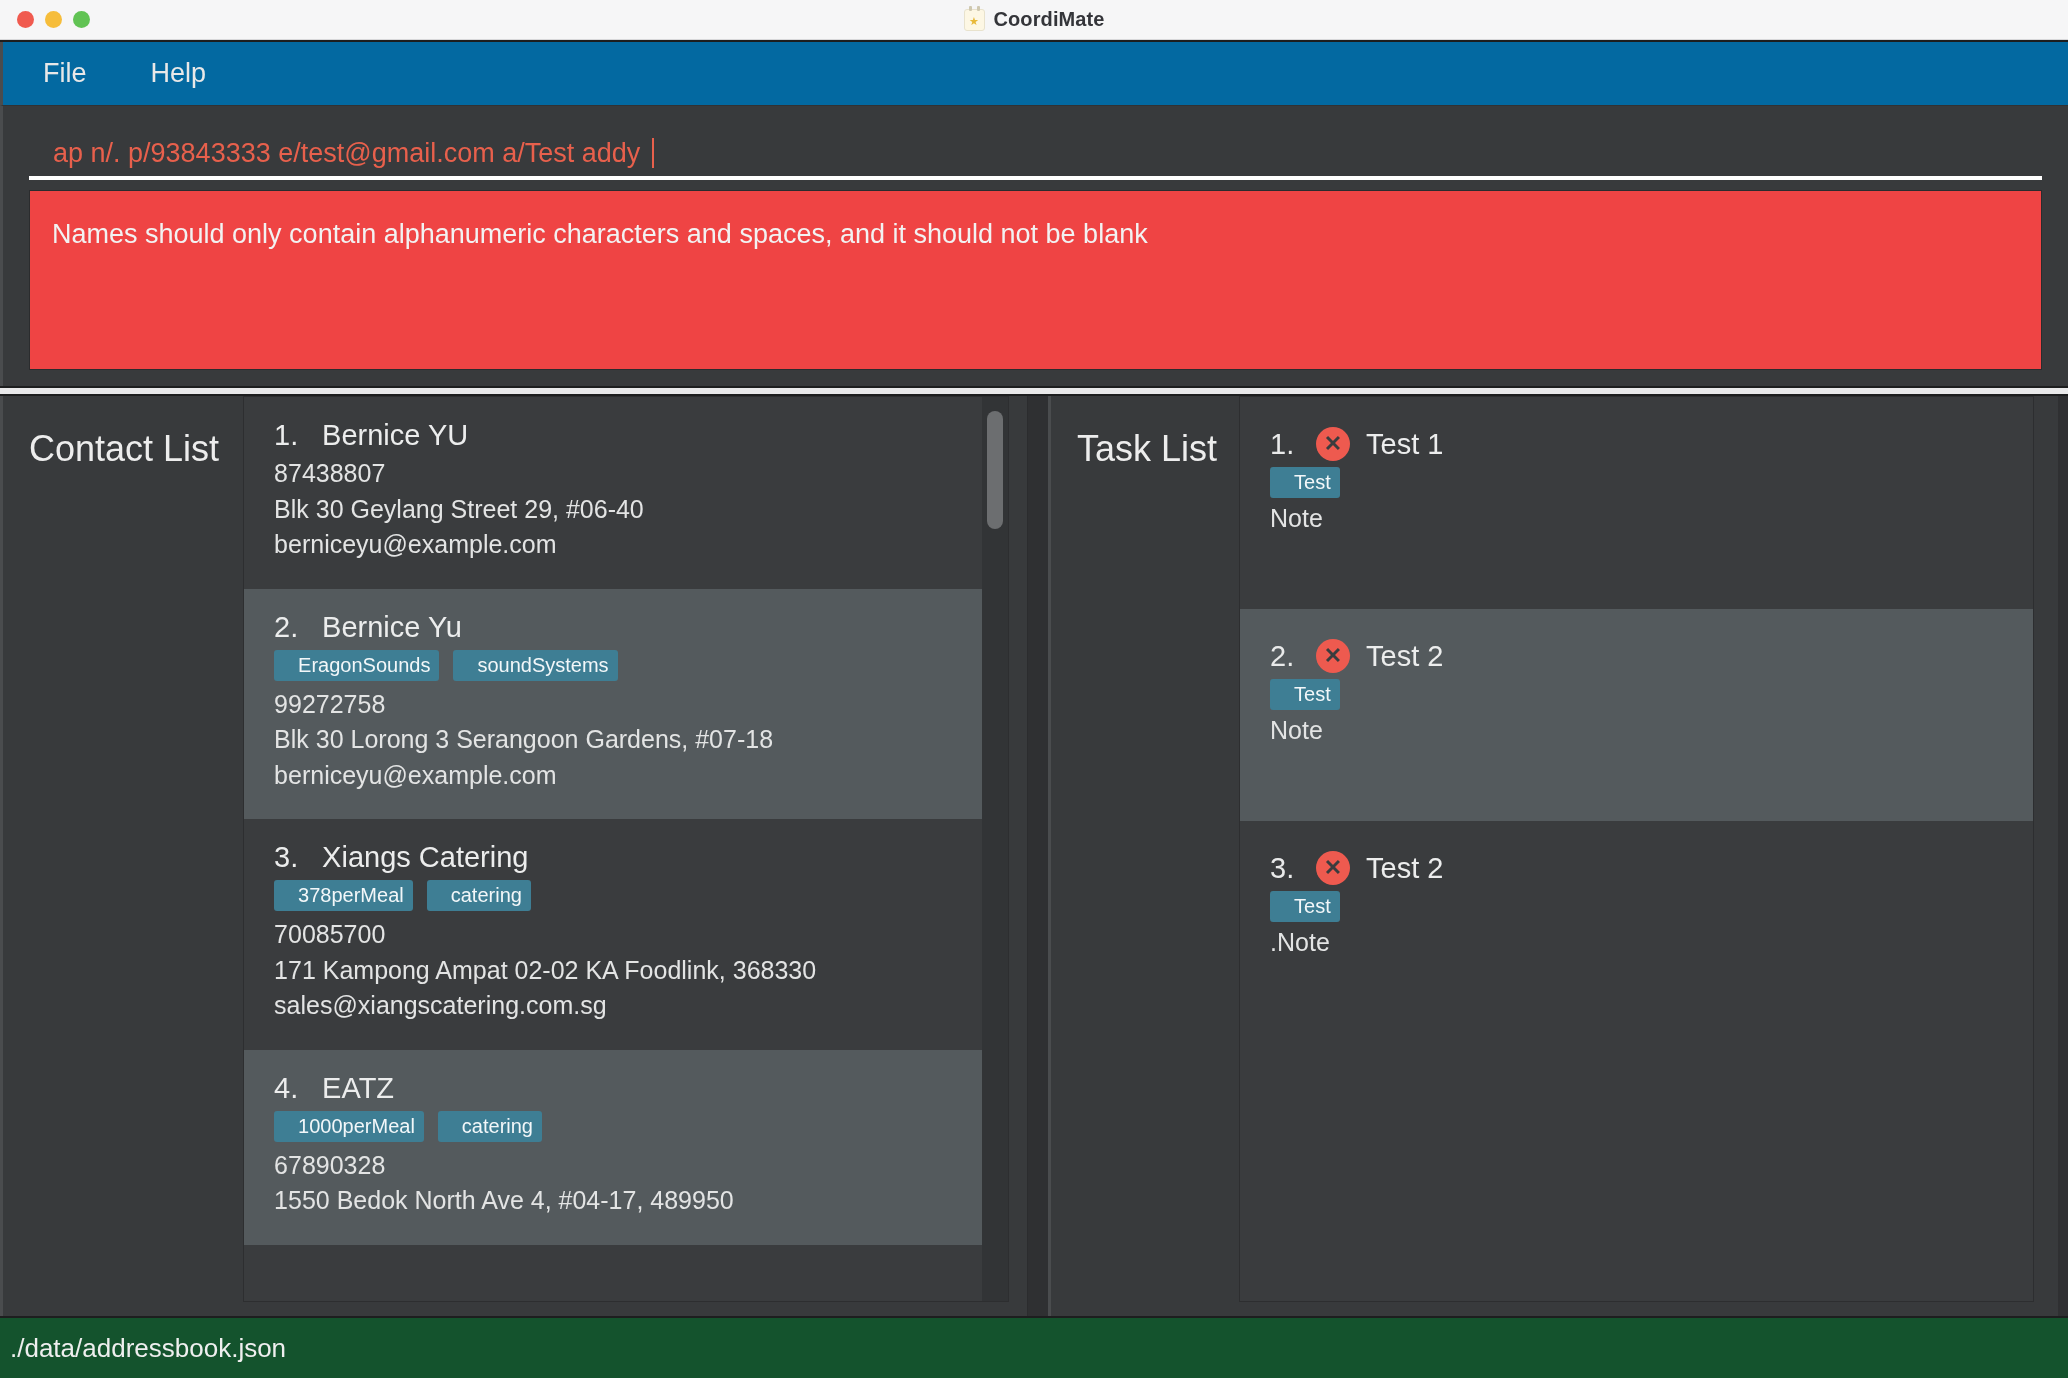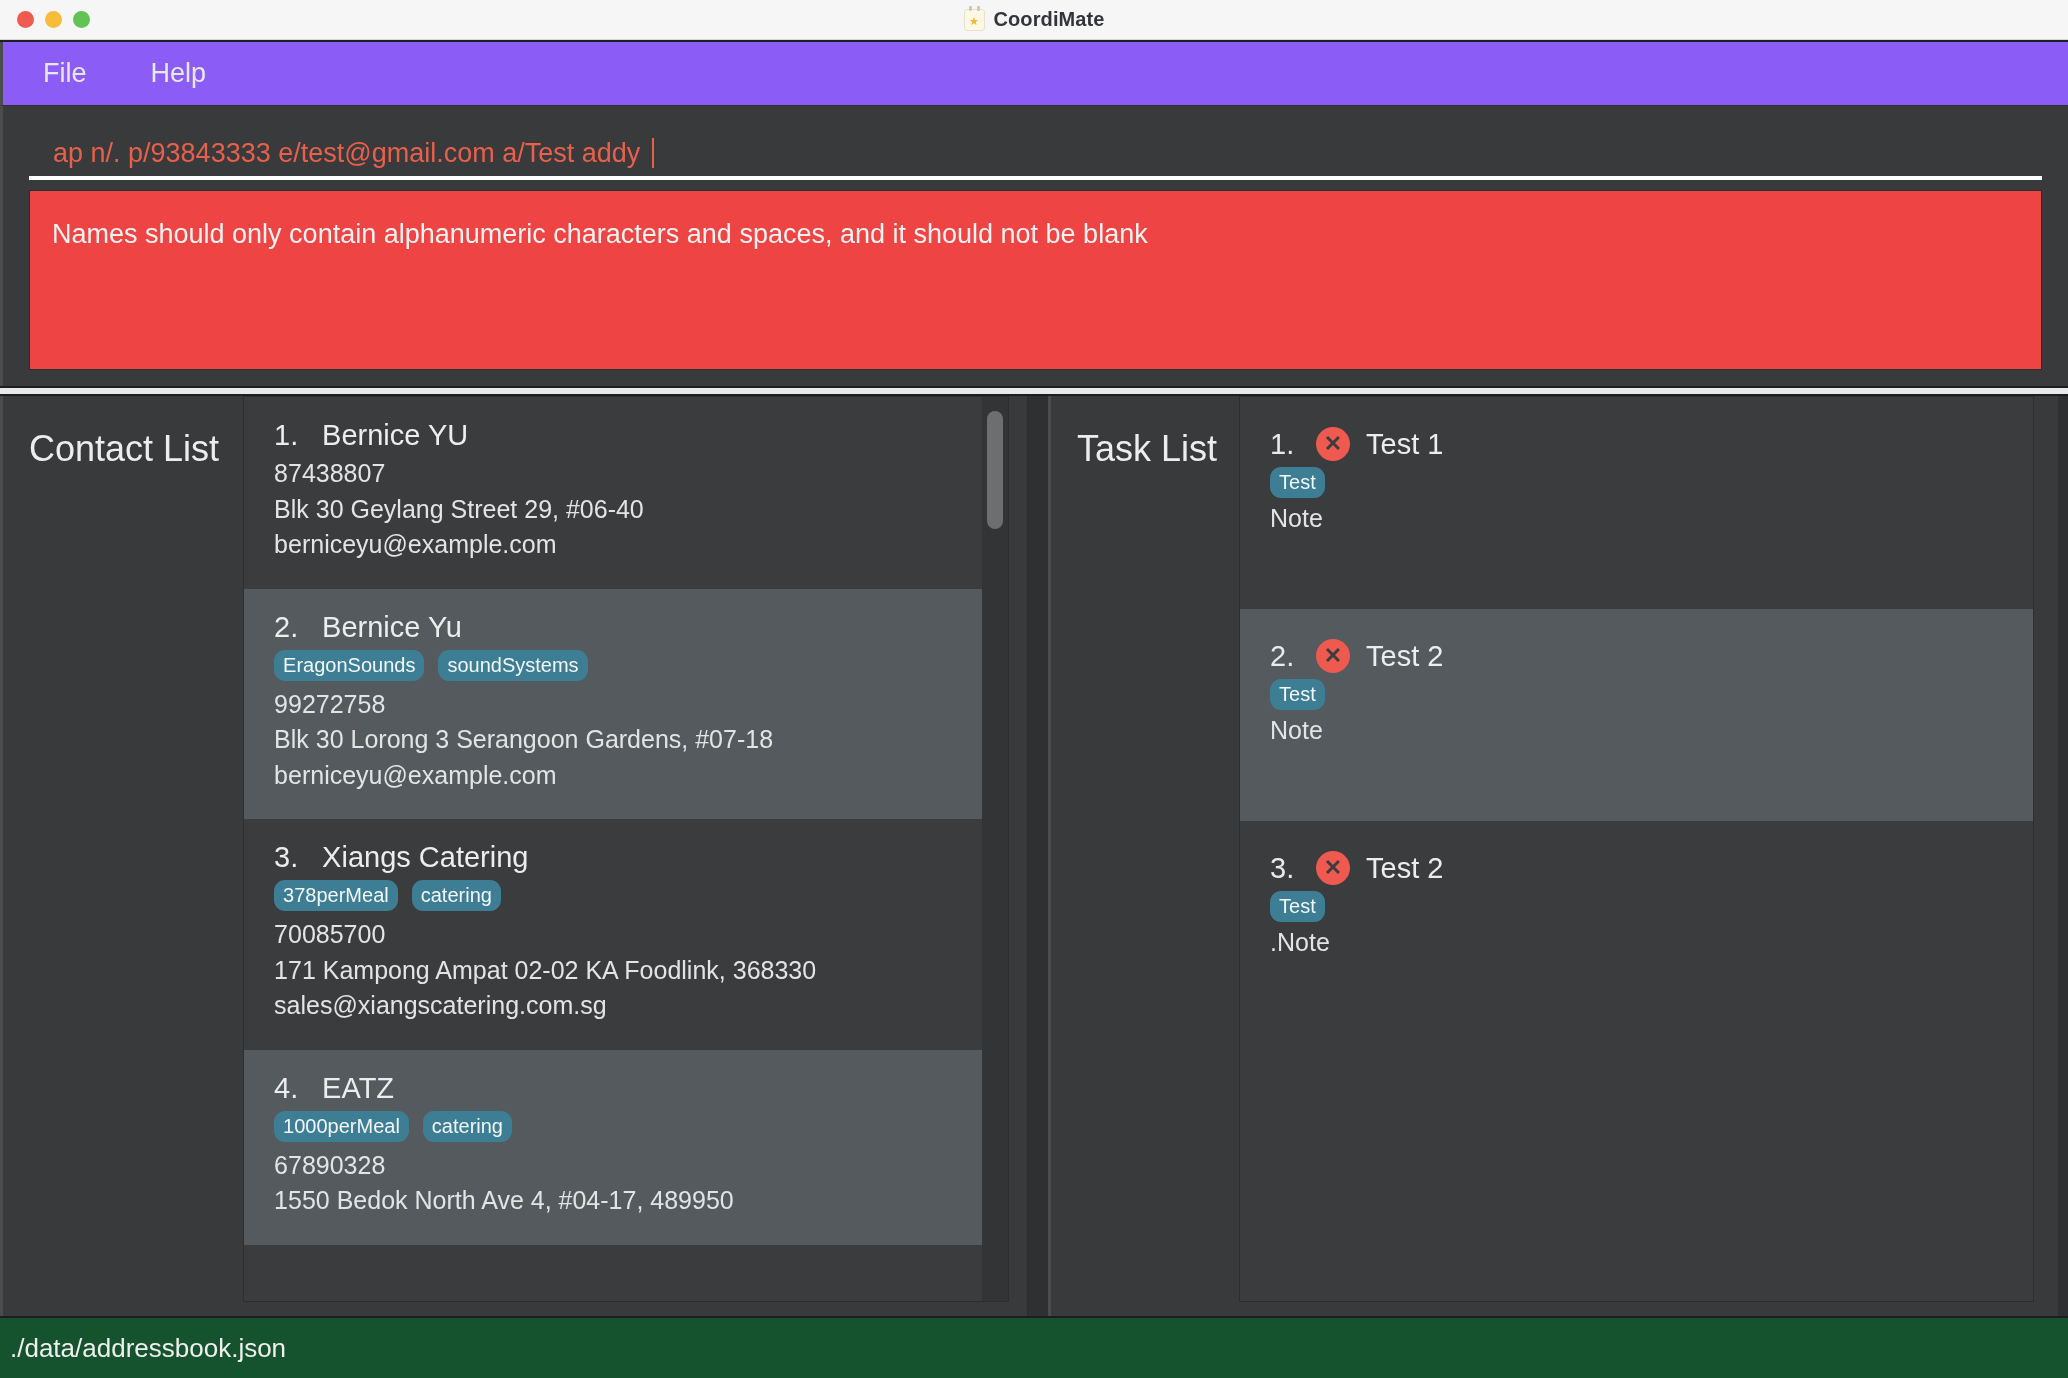--- a/index.html
+++ b/index.html
@@ -56,21 +56,21 @@
   .app {
     height: 1338px;
     background: #383a3c;
     display: flex; flex-direction: column;
     border-top: 2px solid #1d1e1f;
   }
 
   
   .menubar {
     height: 64px;
-    background: #8b5cf6;
+    background: #0369a1;
     display: flex; align-items: center;
     padding-left: 26px;
     gap: 36px;
     border-bottom: 1px solid #313234;
     border-left: 3px solid #4a4c4e;
     flex: none;
   }
   .menu-item {
     color: #e8e8e8; font-size: 27px;
     padding: 4px 14px;
@@ -173,22 +173,22 @@
     font-size: 29px; color: #eceded;
     margin-bottom: 4px;
   }
   .card-idx { min-width: 30px; }
 
   .tags { display: flex; gap: 14px; margin: 6px 0 6px 0; flex-wrap: wrap; }
   .tag {
     background: #3e7e94;
     color: #f2f7f9;
     font-size: 20px;
-    padding: 4px 9px 5px 9px;
-    border-radius: 11px;
+    padding: 4px 9px 5px 24px;
+    border-radius: 3px;
     line-height: 1.1;
   }
   .field { font-size: 25px; color: #e3e4e4; line-height: 1.42; }
 
   
   .task-head { display: flex; align-items: center; gap: 16px; font-size: 29px; margin-bottom: 2px; }
   .status-x {
     width: 34px; height: 34px; border-radius: 50%;
     background: #ee5a4f;
     display: inline-flex; align-items: center; justify-content: center;

